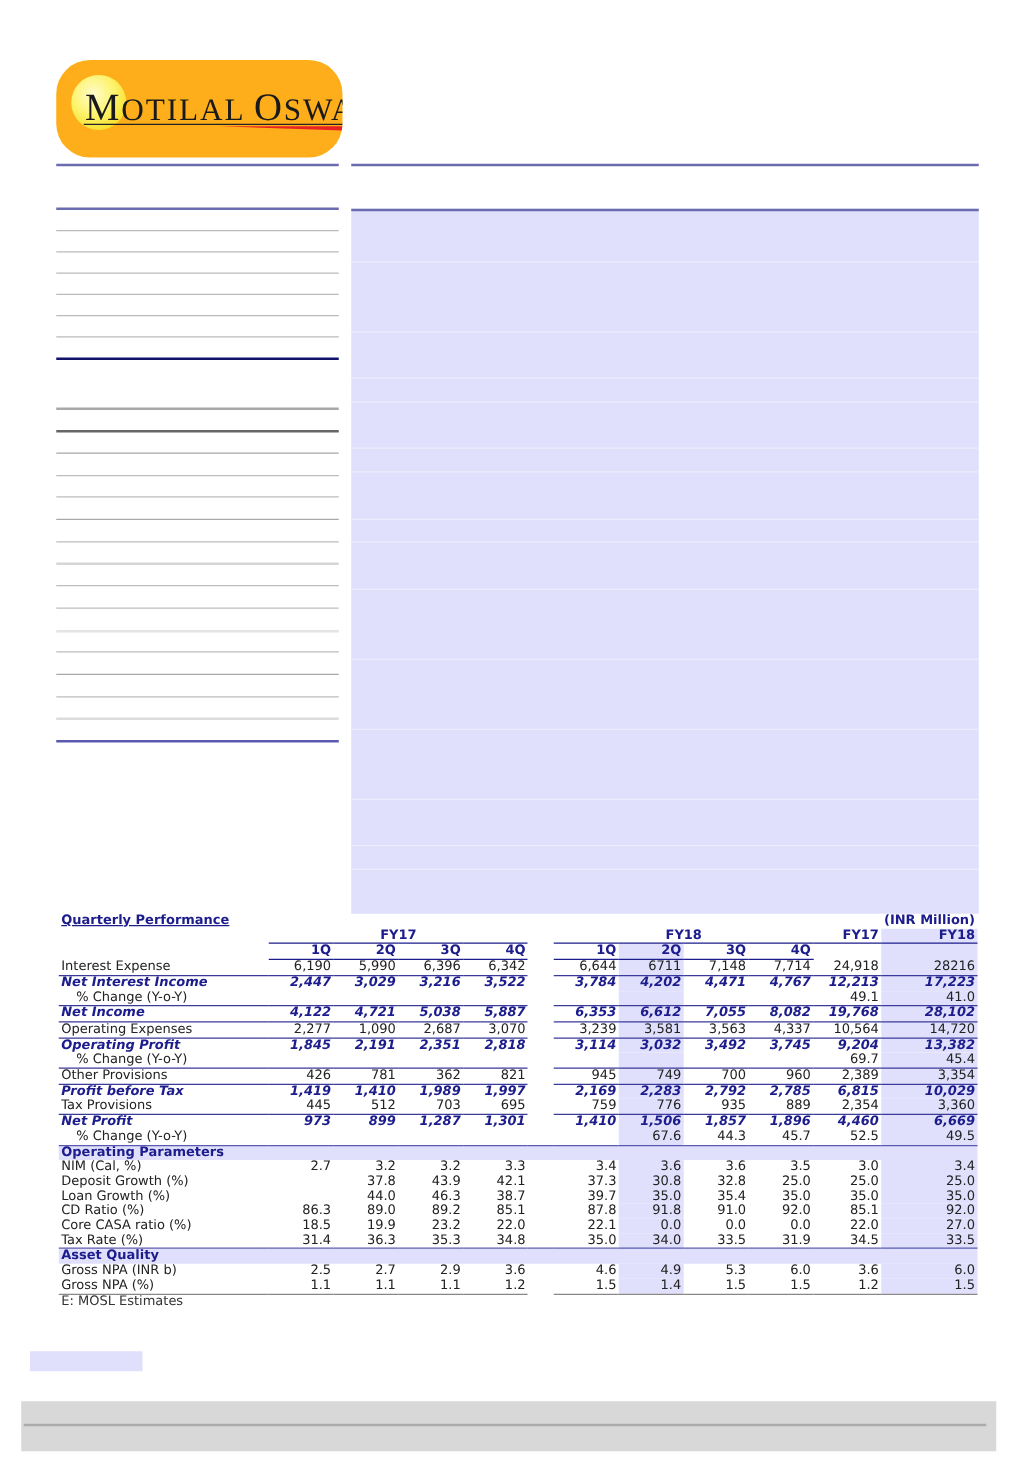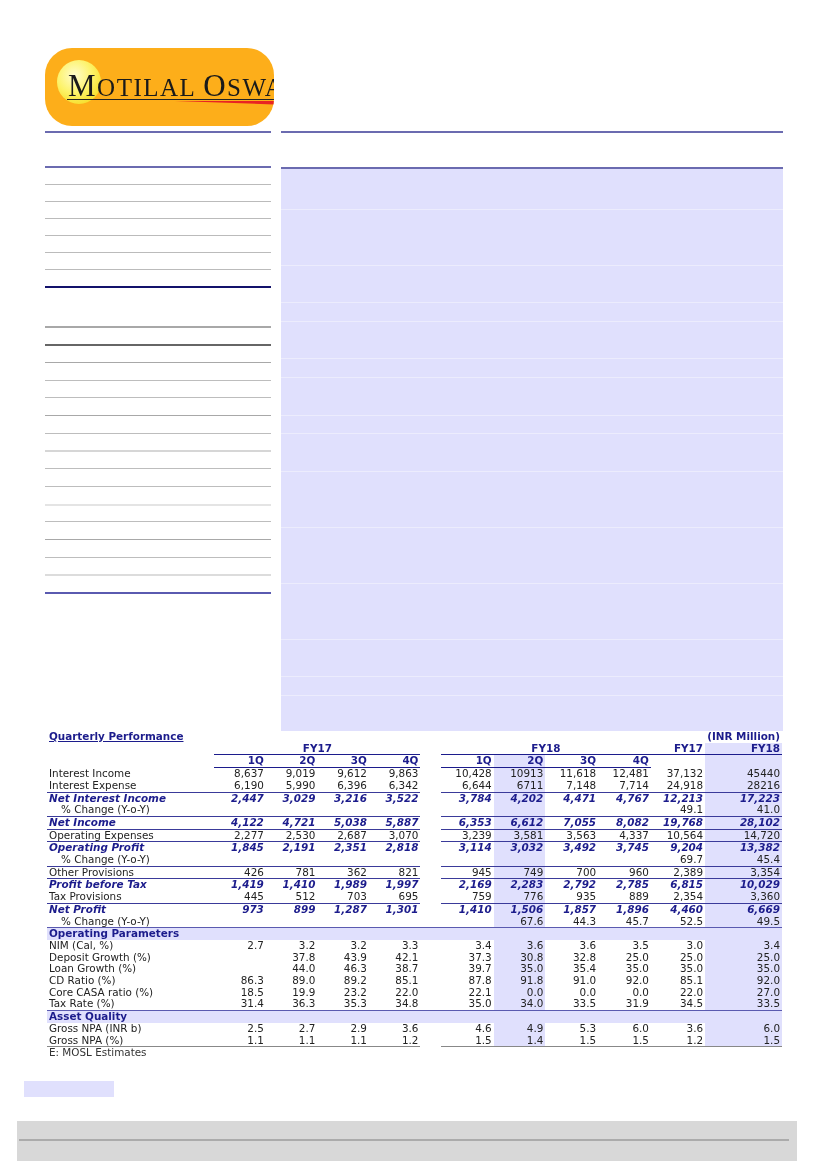--- a/index.html
+++ b/index.html
@@ -150,34 +150,20 @@
     <td class="ul">1Q</td>
     <td class="ul shade">2Q</td>
     <td class="ul">3Q</td>
     <td class="ul">4Q</td>
     <td></td>
     <td class="shade"></td>
   </tr>
   </tbody>
     <tbody id="main-rows">
       <tr>
-        <td class="lbl">Interest Income</td>
-        <td>8,637</td>
-        <td>9,019</td>
-        <td>9,612</td>
-        <td>9,863</td>
-        <td class="sp"></td>
-        <td>10,428</td>
-        <td class="shade">10913</td>
-        <td>11,618</td>
-        <td>12,481</td>
-        <td>37,132</td>
-        <td class="shade">45440</td>
-      </tr>
-      <tr>
         <td class="lbl">Interest Expense</td>
         <td>6,190</td>
         <td>5,990</td>
         <td>6,396</td>
         <td>6,342</td>
         <td class="sp"></td>
         <td>6,644</td>
         <td class="shade">6711</td>
         <td>7,148</td>
         <td>7,714</td>
@@ -222,21 +208,21 @@
         <td>6,353</td>
         <td class="shade">6,612</td>
         <td>7,055</td>
         <td>8,082</td>
         <td>19,768</td>
         <td class="shade">28,102</td>
       </tr>
       <tr class="bt">
         <td class="lbl">Operating Expenses</td>
         <td>2,277</td>
-        <td>2,530</td>
+        <td>1,090</td>
         <td>2,687</td>
         <td>3,070</td>
         <td class="sp"></td>
         <td>3,239</td>
         <td class="shade">3,581</td>
         <td>3,563</td>
         <td>4,337</td>
         <td>10,564</td>
         <td class="shade">14,720</td>
       </tr>

